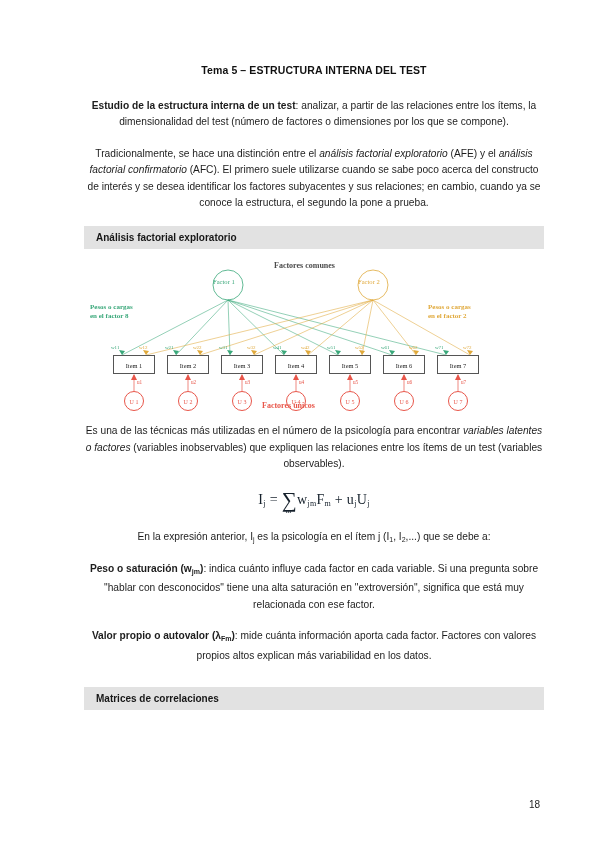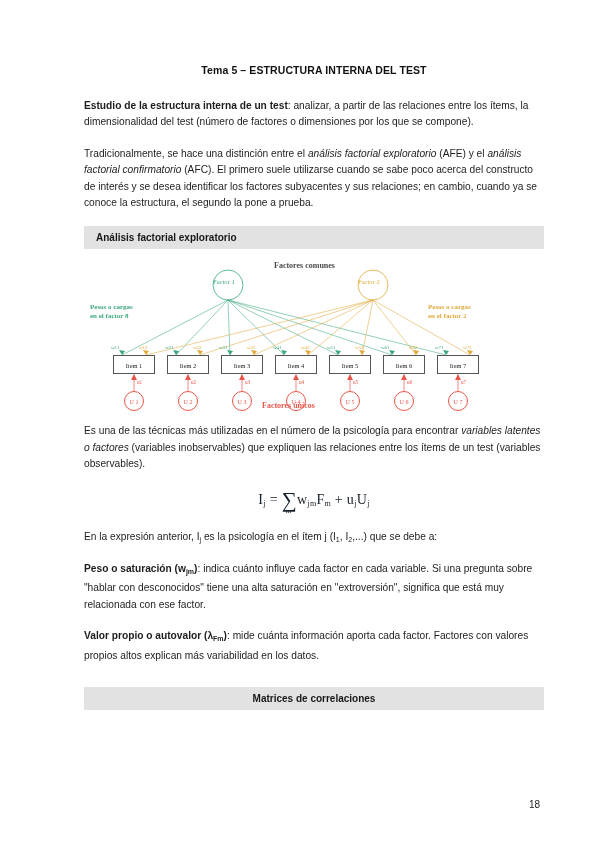--- a/index.html
+++ b/index.html
@@ -33,42 +33,42 @@
     font-weight: bold;
     text-align: center;
     letter-spacing: 0.1px;
     margin: 0 0 22px 0;
     color: #111;
   }
   p.para {
     font-size: 10.2px;
     line-height: 16.4px;
     margin: 8px 0 15px 0;
-    text-align: left;
+    text-align: center;
     color: #1d1d1d;
   }
   p.para.tight { margin-bottom: 13px; }
   .b { font-weight: bold; }
   .i { font-style: italic; }
   sub {
     font-size: 7px;
     vertical-align: -2px;
   }
   .section-bar {
     background: #e2e2e2;
     height: 23px;
     line-height: 23px;
     font-size: 10px;
     font-weight: bold;
     padding: 0 12px;
     box-sizing: border-box;
     margin: 0 0 6px 0;
     color: #171717;
   }
-  .section-bar.centered { text-align: center; }
+  .section-bar.centered { }
   .section-bar.centered span { padding-right: 0; }
 
   
   .figure {
     width: 460px;
     height: 158px;
     position: relative;
     margin: 0 0 10px 0;
   }
   .diagram {

